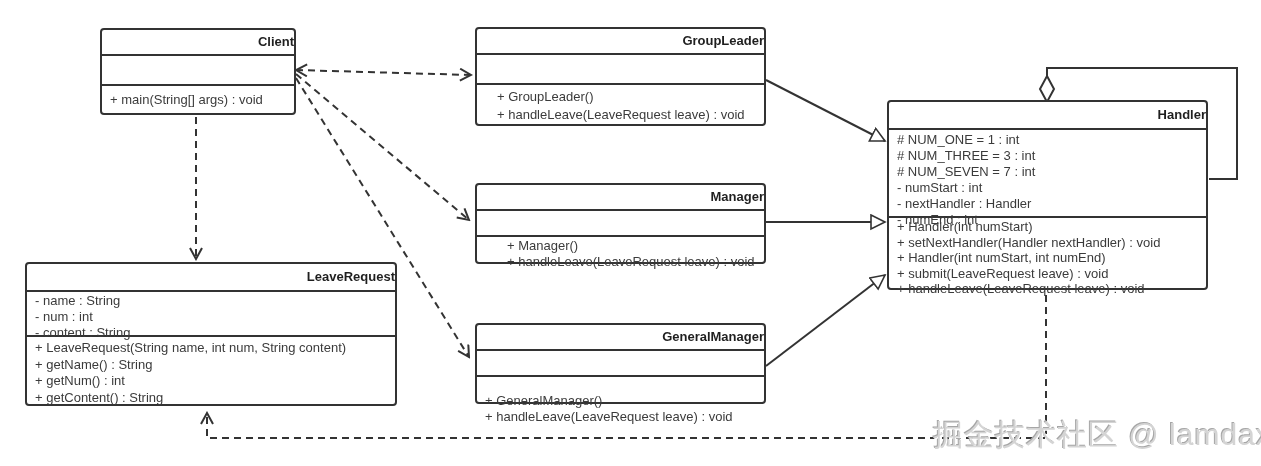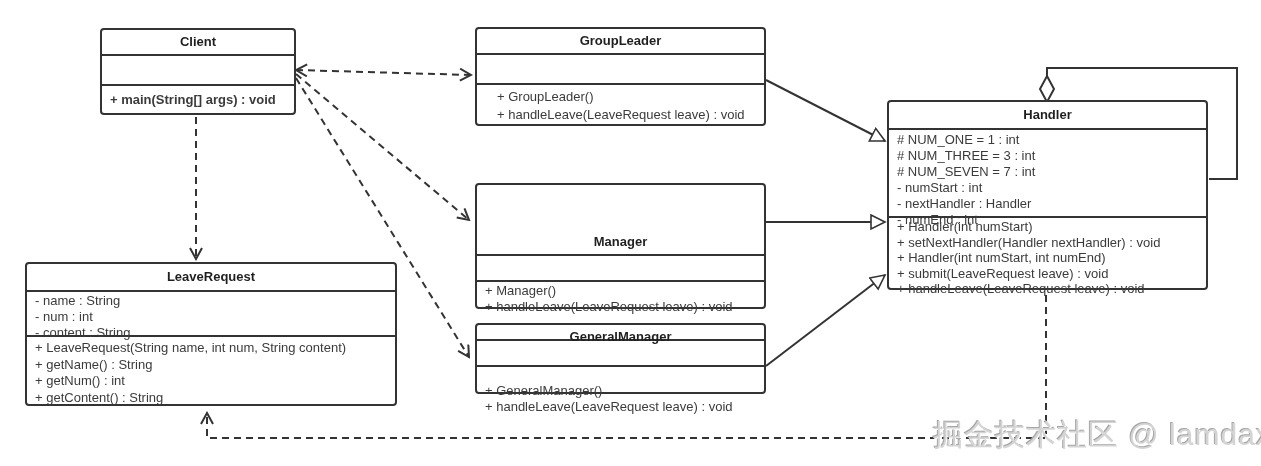--- a/index.html
+++ b/index.html
@@ -6,21 +6,21 @@
   .canvas{
     position:relative;width:1261px;height:466px;background:#ffffff;
     font-family:"Liberation Sans",sans-serif;overflow:hidden;
   }
   svg.edges{position:absolute;left:0;top:0;width:1261px;height:466px;}
   .uml-class{
     position:absolute;background:#ffffff;border:2px solid #333333;
     border-radius:4px;box-sizing:border-box;color:#3b3b3b;
   }
   .uml-title{
-    font-weight:bold;font-size:13px;text-align:center;color:#1f1f1f;
+    font-weight:bold;font-size:13px;text-align:right;color:#1f1f1f;
     white-space:nowrap;overflow:visible;
   }
   .sec{border-top:2px solid #333333;box-sizing:border-box;overflow:visible;}
   .row{padding-left:8px;font-size:13px;white-space:nowrap;overflow:visible;}
   .watermark{
     position:absolute;left:933px;top:415px;font-size:30px;letter-spacing:1px;
     color:#d4d4d4;white-space:nowrap;
     text-shadow:1px 1px 0 #ffffff,-1px -1px 0 #a6a6a6;
   }
 </style>
@@ -49,45 +49,45 @@
     <line x1="766" y1="222" x2="885" y2="222" stroke="#333333" stroke-width="2" marker-end="url(#triHollow)"></line>
     <line x1="766" y1="366" x2="885" y2="275" stroke="#333333" stroke-width="2" marker-end="url(#triHollow)"></line>
 
     <polyline points="1047,77 1047,68 1237,68 1237,179 1209,179" fill="none" stroke="#333333" stroke-width="2"></polyline>
     <polygon points="1047,76 1054,89 1047,102 1040,89" fill="#ffffff" stroke="#333333" stroke-width="2"></polygon>
   </svg>
 
   <div class="uml-class" style="left:100px;top:28px;width:196px;">
     <div class="uml-title" style="line-height:24px;height:24px;">Client</div>
     <div class="sec" style="height:30px;"></div>
-    <div class="sec" style="height:29px;line-height:28px;font-weight:bold;">
+    <div class="sec" style="height:29px;line-height:28px;">
       <div class="row">+ main(String[] args) : void</div>
     </div>
   </div>
 
   <div class="uml-class" style="left:475px;top:27px;width:291px;">
     <div class="uml-title" style="line-height:24px;height:24px;">GroupLeader</div>
     <div class="sec" style="height:30px;"></div>
     <div class="sec" style="height:41px;line-height:17.5px;padding-top:3px;padding-left:12px;">
       <div class="row">+ GroupLeader()</div>
       <div class="row">+ handleLeave(LeaveRequest leave) : void</div>
     </div>
   </div>
 
   <div class="uml-class" style="left:475px;top:183px;width:291px;">
-    <div class="uml-title" style="line-height:24px;height:24px;margin-top:45px;">Manager</div>
+    <div class="uml-title" style="line-height:24px;height:24px;">Manager</div>
     <div class="sec" style="height:26px;"></div>
-    <div class="sec" style="height:27px;line-height:15.5px;padding-top:1px;">
+    <div class="sec" style="height:27px;line-height:15.5px;padding-top:1px;padding-left:22px;">
       <div class="row">+ Manager()</div>
       <div class="row">+ handleLeave(LeaveRequest leave) : void</div>
     </div>
   </div>
 
   <div class="uml-class" style="left:475px;top:323px;width:291px;">
-    <div class="uml-title" style="line-height:24px;height:14px;">GeneralManager</div>
+    <div class="uml-title" style="line-height:24px;height:24px;">GeneralManager</div>
     <div class="sec" style="height:26px;"></div>
     <div class="sec" style="height:27px;line-height:15.5px;padding-top:16px;">
       <div class="row">+ GeneralManager()</div>
       <div class="row">+ handleLeave(LeaveRequest leave) : void</div>
     </div>
   </div>
 
   <div class="uml-class" style="left:887px;top:100px;width:321px;">
     <div class="uml-title" style="line-height:26px;height:26px;">Handler</div>
     <div class="sec" style="height:88px;line-height:16px;padding-top:2px;">

